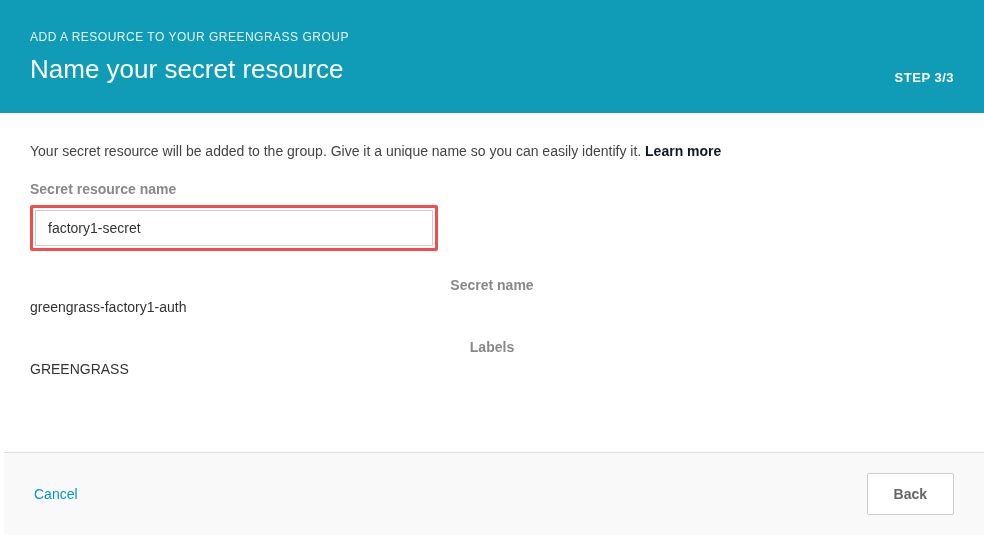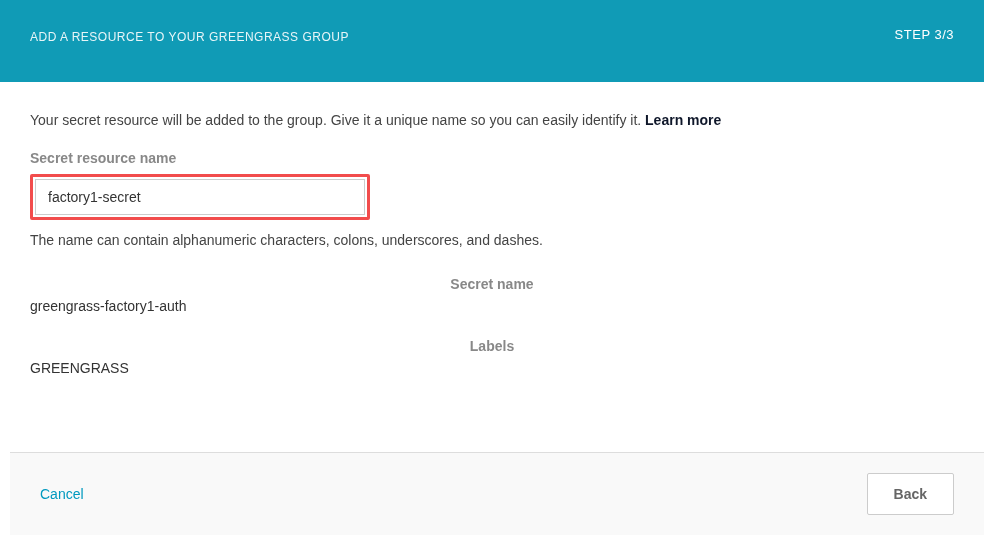--- a/index.html
+++ b/index.html
@@ -28,23 +28,23 @@
       opacity: 0.9;
       margin-bottom: 10px;
     }
     .header-title {
       font-size: 26px;
       font-weight: 400;
     }
     .header-step {
       position: absolute;
       right: 30px;
-      bottom: 40px;
+      bottom: 28px;
       font-size: 13px;
-      font-weight: 400;
+      font-weight: 700;
       letter-spacing: 0.5px;
     }
     .content {
       padding: 30px 30px 20px 30px;
       background: #fff;
     }
     .intro-text {
       font-size: 14px;
       color: #444;
       margin-bottom: 22px;
@@ -66,21 +66,21 @@
       display: block;
     }
     .input-wrap {
       display: inline-block;
       border: 3px solid #f24c4c;
       padding: 2px;
       border-radius: 2px;
       margin-bottom: 8px;
     }
     .text-input {
-      width: 330px;
+      width: 398px;
       height: 36px;
       border: 1px solid #ccc;
       padding: 0 12px;
       font-size: 14px;
       color: #333;
       background: #fff;
     }
     .hint-text {
       font-size: 14px;
       color: #444;
@@ -104,21 +104,21 @@
     }
     .footer {
       border-top: 1px solid #ddd;
       background: #f9f9f9;
       padding: 20px 30px;
       display: flex;
       align-items: center;
       justify-content: space-between;
       position: absolute;
       bottom: 0;
-      left: 10px;
+      left: 4px;
       right: 0;
     }
     .cancel-link {
       color: #0099bf;
       font-size: 14px;
       text-decoration: none;
       cursor: pointer;
     }
     .button-group {
       display: flex;
@@ -152,34 +152,34 @@
       border: 3px solid #f24c4c;
       padding: 3px;
       border-radius: 2px;
     }
   </style>
 </head>
 <body>
 
 <div class="header">
   <div class="header-eyebrow">ADD A RESOURCE TO YOUR GREENGRASS GROUP</div>
+  <div class="header-title">Name your secret resource</div>
   <div class="header-step">STEP 3/3</div>
 </div>
 
 <div class="content">
   <p class="intro-text">
     <span>Your secret resource will be added to the group. Give it a unique name so you can easily identify it. </span><a class="learn-more-link">Learn more</a>
   </p>
 
   <div class="field-block">
     <label class="field-label">Secret resource name</label>
     <div class="input-wrap">
       <input type="text" class="text-input" value="factory1-secret" style="">
     </div>
-    <div class="hint-text">The name can contain alphanumeric characters, colons, underscores, and dashes.</div>
   </div>
 
   <div class="display-field">
     <span class="display-label">Secret name</span>
     <span class="display-value">greengrass-factory1-auth</span>
   </div>
 
   <div class="display-field">
     <span class="display-label">Labels</span>
     <span class="display-value">GREENGRASS</span>

